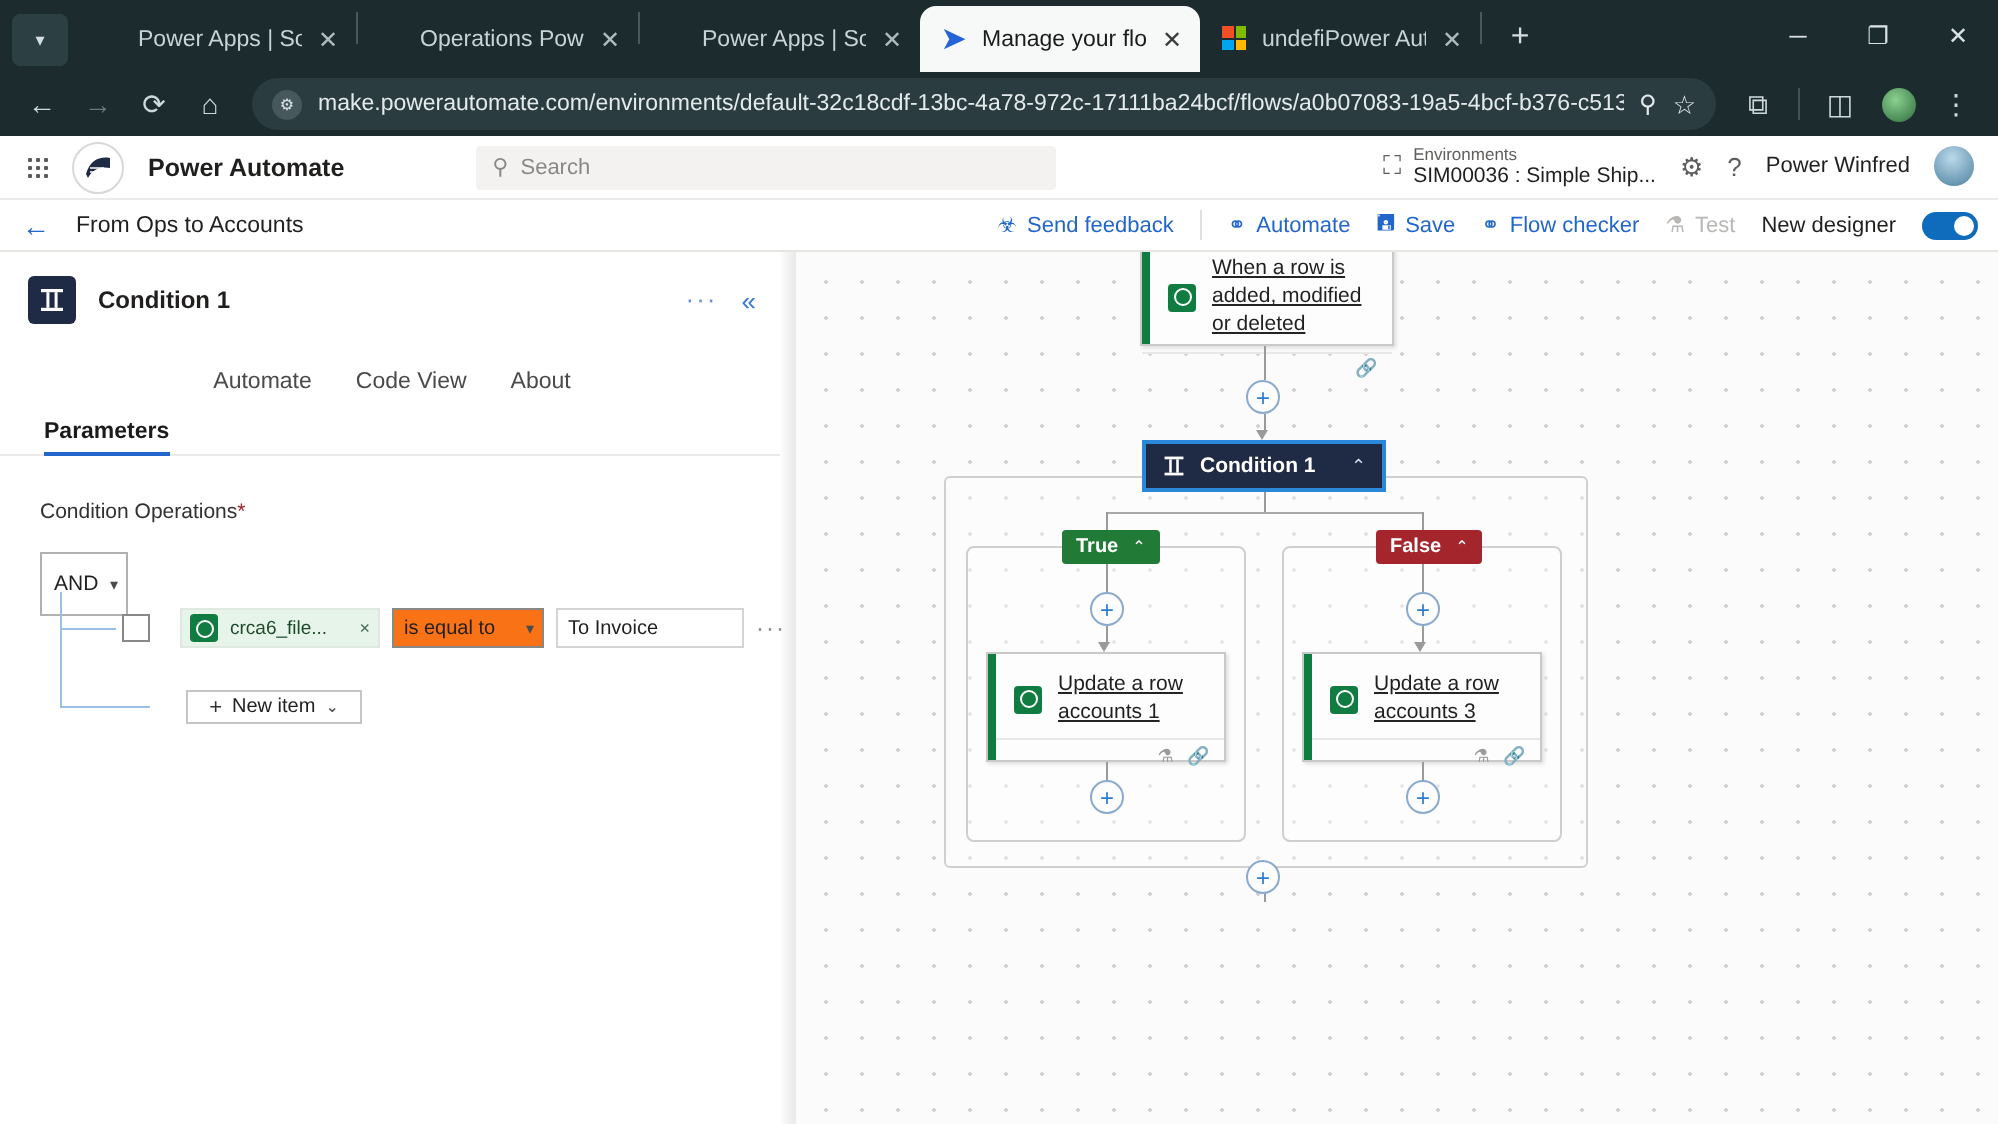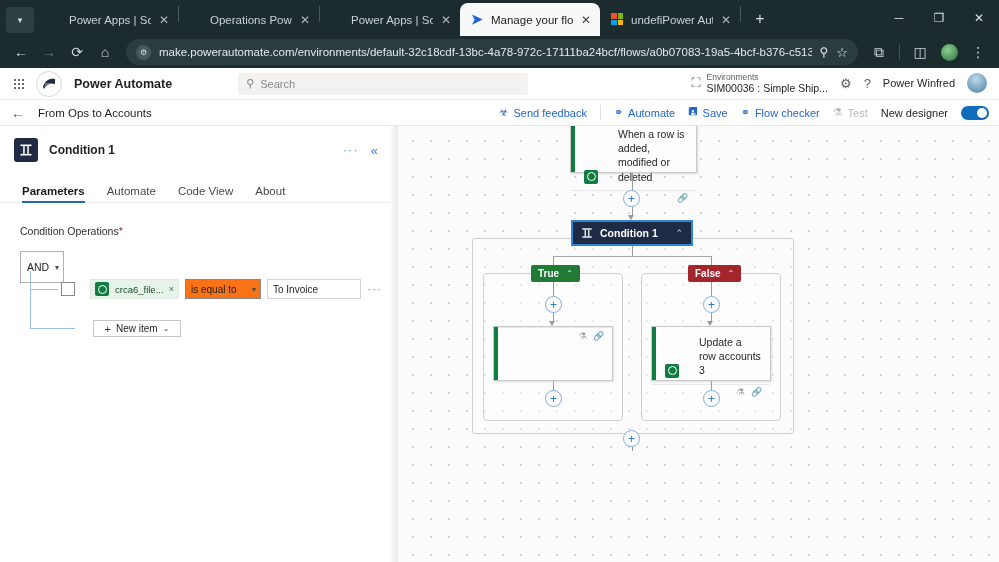--- a/index.html
+++ b/index.html
@@ -136,21 +136,21 @@
     width:24px;height:24px;background:#1f2a44;border-radius:3px;
     display:flex;align-items:center;justify-content:center;
   }
   #panel-title { font-size:12px; font-weight:600; color:#201f1e; }
   .panel-head-right { margin-left:auto; display:flex; align-items:center; gap:12px; }
   .pa-ell { color:#6b90d4; font-size:13px; letter-spacing:1px; line-height:8px;}
   .pa-collapse { color:#3a7bd5; font-size:13px; }
 
   #tabs { display:flex; gap:22px; padding:0 0 0 22px; margin-top:23px; }
   .ptab { font-size:11.5px; color:#4a4a4a; padding-bottom:6px; position:relative; }
-  .ptab.sel { color:#1b1b1b; font-weight:600; }
+  .ptab.sel { color:#1b1b1b; font-weight:600;margin-top:25px; }
   .ptab.sel::after{content:"";position:absolute;left:0;right:0;bottom:0;height:2px;background:#2266cc;}
   #tabs-underline { height:1px; background:#edebe9; margin-top:-1px; }
 
   #cond-expr-label { margin:22px 0 0 20px; font-size:10.5px; color:#323130; }
   #cond-expr-label .req { color:#a4262c; }
 
   #expr-area { position:relative; margin:14px 0 0 20px; height:80px; }
   #and-select {
     width:44px;height:32px;border:1px solid #b3b1af;background:#fff;
     display:flex;align-items:center;justify-content:space-between;
@@ -160,21 +160,21 @@
   #connector { position:absolute; left:10px; top:20px; width:1px; height:57px; background:#9ac0e8; }
   #connector2 { position:absolute; left:10px; top:38px; width:28px; height:1px; background:#9ac0e8; }
   #connector3 { position:absolute; left:10px; top:77px; width:45px; height:1px; background:#9ac0e8; }
 
   #row-check {
     position:absolute; left:41px; top:31px;
     width:14px;height:14px;border:1px solid #8a8886;background:#fff;
   }
   #token-row { position:absolute; left:70px; top:28px; display:flex; align-items:center; gap:6px;}
   #token-box {
-    width:89px;height:20px;background:#e7f4ea;border:1px solid #dfe9e1;
+    width:100px;height:20px;background:#e7f4ea;border:1px solid #dfe9e1;
     display:flex;align-items:center;gap:6px;padding:0 4px;
   }
   .dv-icon{
     width:14px;height:14px;background:#107c41;border-radius:2px;
     display:flex;align-items:center;justify-content:center;flex:none;
   }
   .dv-icon::after{content:"";width:7px;height:7px;border:1.5px solid #fff;border-radius:50%;}
   #token-text{font-size:9.5px;color:#1d4a2b;flex:1;white-space:nowrap;overflow:hidden;}
   #token-x{font-size:9px;color:#4a6b55;}
   #op-select {
@@ -204,21 +204,21 @@
     background-color:#fbfbfb;
     background-image: radial-gradient(#d2d2d2 0.9px, transparent 0.9px);
     background-size: 18px 18px;
     background-position: 6px 6px;
   }
   .node-card {
     position:absolute; background:#fdfdfd; border:1px solid #c9c9c9;
     box-shadow:1px 1px 2px rgba(0,0,0,.13);
   }
   .node-card .accent { position:absolute; left:0; top:0; bottom:0; width:4px; background:#107c41; }
-  .node-body { display:flex; align-items:flex-end; gap:20px; padding:8px 9px 6px 13px; }
+  .node-body { display:flex; align-items:center; gap:8px; padding:8px 9px 6px 13px;text-decoration:underline; }
   .node-label { font-size:10.5px; color:#201f1e; line-height:1.35; }
   .node-foot { border-top:1px solid #e8e8e8; height:16px; display:flex; align-items:center;
                justify-content:flex-end; gap:7px; padding-right:7px; }
   .foot-ico { font-size:9px; color:#9b9b9b; }
 
   .plus-btn {
     position:absolute; width:17px;height:17px;border-radius:50%;
     border:1px solid #8aa9cf; background:#fdfdfd; color:#2b7cd3;
     display:flex;align-items:center;justify-content:center;font-size:12px; line-height:1;
   }
@@ -522,20 +522,24 @@
       <span>True</span>
       <span class="bchev">⌃</span>
     </div>
     <div class="vline" style="left:155px; top:156px; height:14px;"></div>
     <div class="plus-btn" style="left:147px; top:170px;">+</div>
     <div class="vline" style="left:155px; top:187px; height:9px;"></div>
     <div class="arrow-head" style="left:151px; top:195px;"></div>
 
     <div class="node-card" style="left:95px; top:200px; width:120px; height:55px;">
       <span class="accent"></span>
+      <div class="node-body">
+        <span class="dv-icon" style="margin-top:1px"></span>
+        <span class="node-label">Update a row accounts 1</span>
+      </div>
       <div class="node-foot">
         <span class="foot-ico">⚗</span>
         <span class="foot-ico">🔗</span>
       </div>
     </div>
     <div class="vline" style="left:155px; top:255px; height:9px;"></div>
     <div class="plus-btn" style="left:147px; top:264px;">+</div>
 
     <div class="branch-box" style="left:243px; top:147px;"></div>
     <div class="branch-pill pill-false" style="left:290px; top:139px;">

